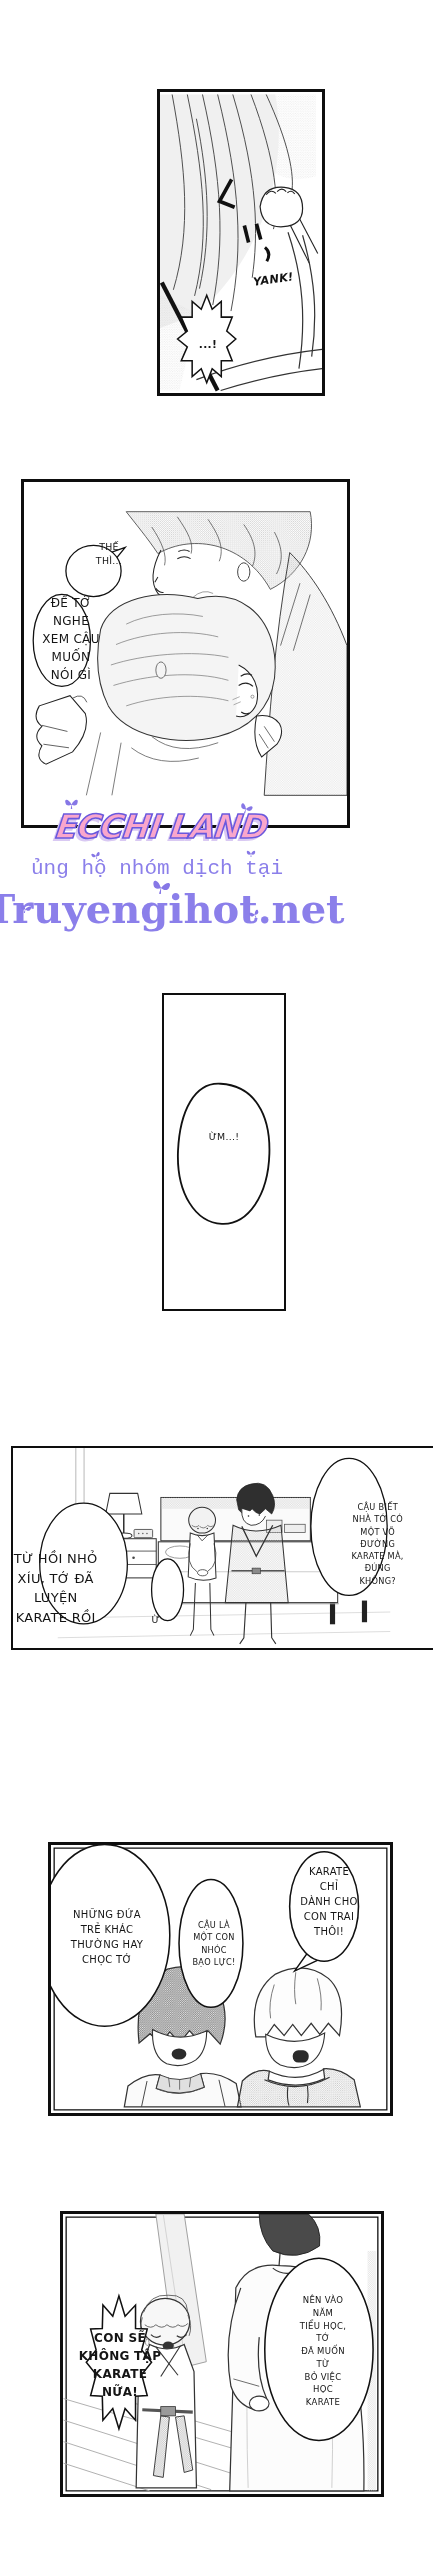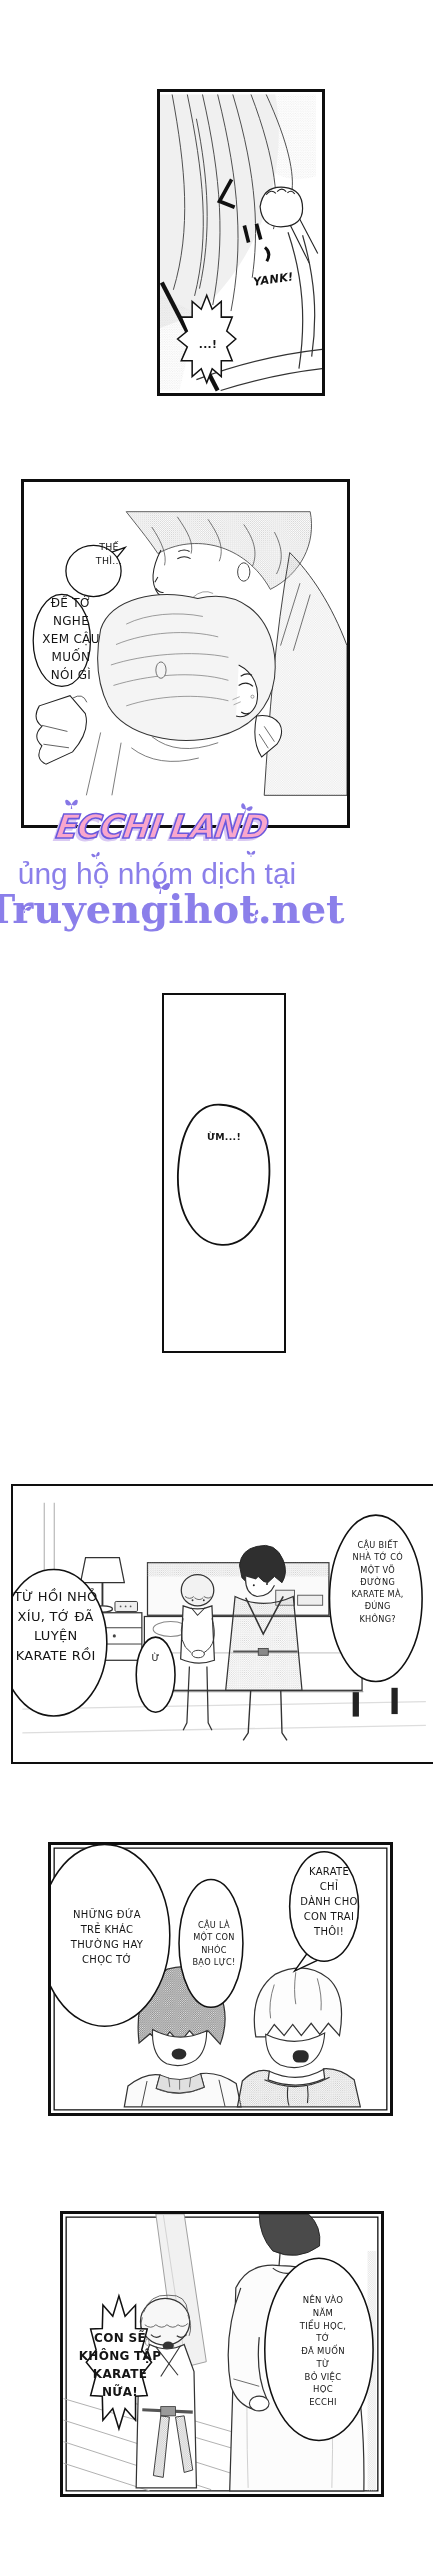--- a/index.html
+++ b/index.html
@@ -149,21 +149,21 @@
     <div class="btxt" style="left:47px;top:157px;font-size:12px;">ĐỂ TỚ
 NGHE
 XEM CẬU
 MUỐN
 NÓI GÌ</div>
   </div>
 
   <div class="wm" style="left:162px;top:807px;transform:translateX(-50%) skewX(-8deg);font-size:33px;font-weight:800;font-style:italic;
               color:#f9a6cc;-webkit-text-stroke:1.6px #6a58dd;letter-spacing:-1.3px;white-space:nowrap;
               text-shadow:-2.5px 3.1px 0 #d9c9f3;">ECCHI LAND</div>
-  <div class="wm" style="left:157px;top:857px;transform:translateX(-50%);font-size:30px;font-family:Liberation Sans, sans-serif;
+  <div class="wm" style="left:157px;top:857px;transform:translateX(-50%);font-size:21px;font-family:Liberation Mono, monospace;
               color:#8b7fea;white-space:nowrap;">ủng hộ nhóm dịch tại</div>
   <div class="wm" style="left:165px;top:885px;transform:translateX(-50%);font-size:40px;font-weight:700;
               font-family:'DejaVu Serif',serif;color:#8b7fea;white-space:nowrap;">Truyengihot.net</div>
   <svg class="butterfly" style="left:64px;top:797px;width:15px;height:15px;" viewBox="0 0 20 20">
       <path d="M10,10 C6,2 0,2 2,8 C3,12 7,12 10,10 C13,12 17,12 18,8 C20,2 14,2 10,10 Z M10,9 L9,16 L11,16 Z" fill="#8677e6"></path>
     </svg>
   <svg class="butterfly" style="left:239px;top:802px;width:14px;height:14px;transform:rotate(20deg);" viewBox="0 0 20 20">
       <path d="M10,10 C6,2 0,2 2,8 C3,12 7,12 10,10 C13,12 17,12 18,8 C20,2 14,2 10,10 Z M10,9 L9,16 L11,16 Z" fill="#8677e6"></path>
     </svg>
   <svg class="butterfly" style="left:91px;top:851px;width:10px;height:10px;transform:rotate(-15deg);" viewBox="0 0 20 20">
@@ -175,28 +175,28 @@
   <svg class="butterfly" style="left:151px;top:878px;width:20px;height:20px;transform:rotate(10deg);" viewBox="0 0 20 20">
       <path d="M10,10 C6,2 0,2 2,8 C3,12 7,12 10,10 C13,12 17,12 18,8 C20,2 14,2 10,10 Z M10,9 L9,16 L11,16 Z" fill="#8677e6"></path>
     </svg>
   <svg class="butterfly" style="left:249px;top:909px;width:11.3px;height:11.3px;transform:rotate(-25deg);" viewBox="0 0 20 20">
       <path d="M10,10 C6,2 0,2 2,8 C3,12 7,12 10,10 C13,12 17,12 18,8 C20,2 14,2 10,10 Z M10,9 L9,16 L11,16 Z" fill="#8677e6"></path>
     </svg>
   <svg class="butterfly" style="left:19px;top:903px;width:12.6px;height:12.6px;transform:rotate(15deg);" viewBox="0 0 20 20">
       <path d="M10,10 C6,2 0,2 2,8 C3,12 7,12 10,10 C13,12 17,12 18,8 C20,2 14,2 10,10 Z M10,9 L9,16 L11,16 Z" fill="#8677e6"></path>
     </svg>
 
-  <div class="panel" style="left:162px;top:993px;width:124px;height:360px;border-width:2.5px;font-weight:bold;">
+  <div class="panel" style="left:162px;top:993px;width:124px;height:318px;border-width:2.5px;">
     <svg viewBox="0 0 197 450">
       <path d="M93,113 C148,116 175,163 173,228 C171,296 138,345 95,343 C52,341 20,293 23,223 C26,158 50,110 93,113 Z" fill="#fff" stroke="#111" stroke-width="3"></path>
     </svg>
     <div class="btxt" style="left:60px;top:142px;font-size:9.4px;">ỪM...!</div>
   </div>
 
-  <div class="panel" style="left:10.7px;top:1484px;width:423px;height:280px;border-width:2.5px;border-right-width:0;">
+  <div class="panel" style="left:10.7px;top:1446px;width:423px;height:204px;border-width:2.5px;border-right-width:0;">
     <svg viewBox="0 0 673 388">
       <defs>
         <pattern id="p4ht" width="3.4" height="3.4" patternUnits="userSpaceOnUse">
           <circle cx="0.9" cy="0.9" r="0.75" fill="#c4c4c4"></circle>
             <circle cx="2.6" cy="2.6" r="0.75" fill="#c4c4c4"></circle>
         </pattern>
       </defs>
       <g stroke="#bbb" stroke-width="2" fill="none">
         <path d="M50,0 L50,150"></path>
           <path d="M66,0 L66,158"></path>
@@ -388,17 +388,17 @@
       <ellipse cx="415" cy="220" rx="88" ry="148" fill="#fff" stroke="#111" stroke-width="2.5"></ellipse>
     </svg>
     <div class="btxt" style="left:57px;top:151px;font-size:12px;font-weight:700;">CON SẼ
 KHÔNG TẬP
 KARATE
 NỮA!</div>
     <div class="btxt" style="left:260px;top:137px;font-size:8.5px;">NÊN VÀO NĂM
 TIỂU HỌC, TỚ
 ĐÃ MUỐN TỪ
 BỎ VIỆC HỌC
-ECCHI</div>
+KARATE</div>
   </div>
 
 </div>
 
 
 </body></html>

